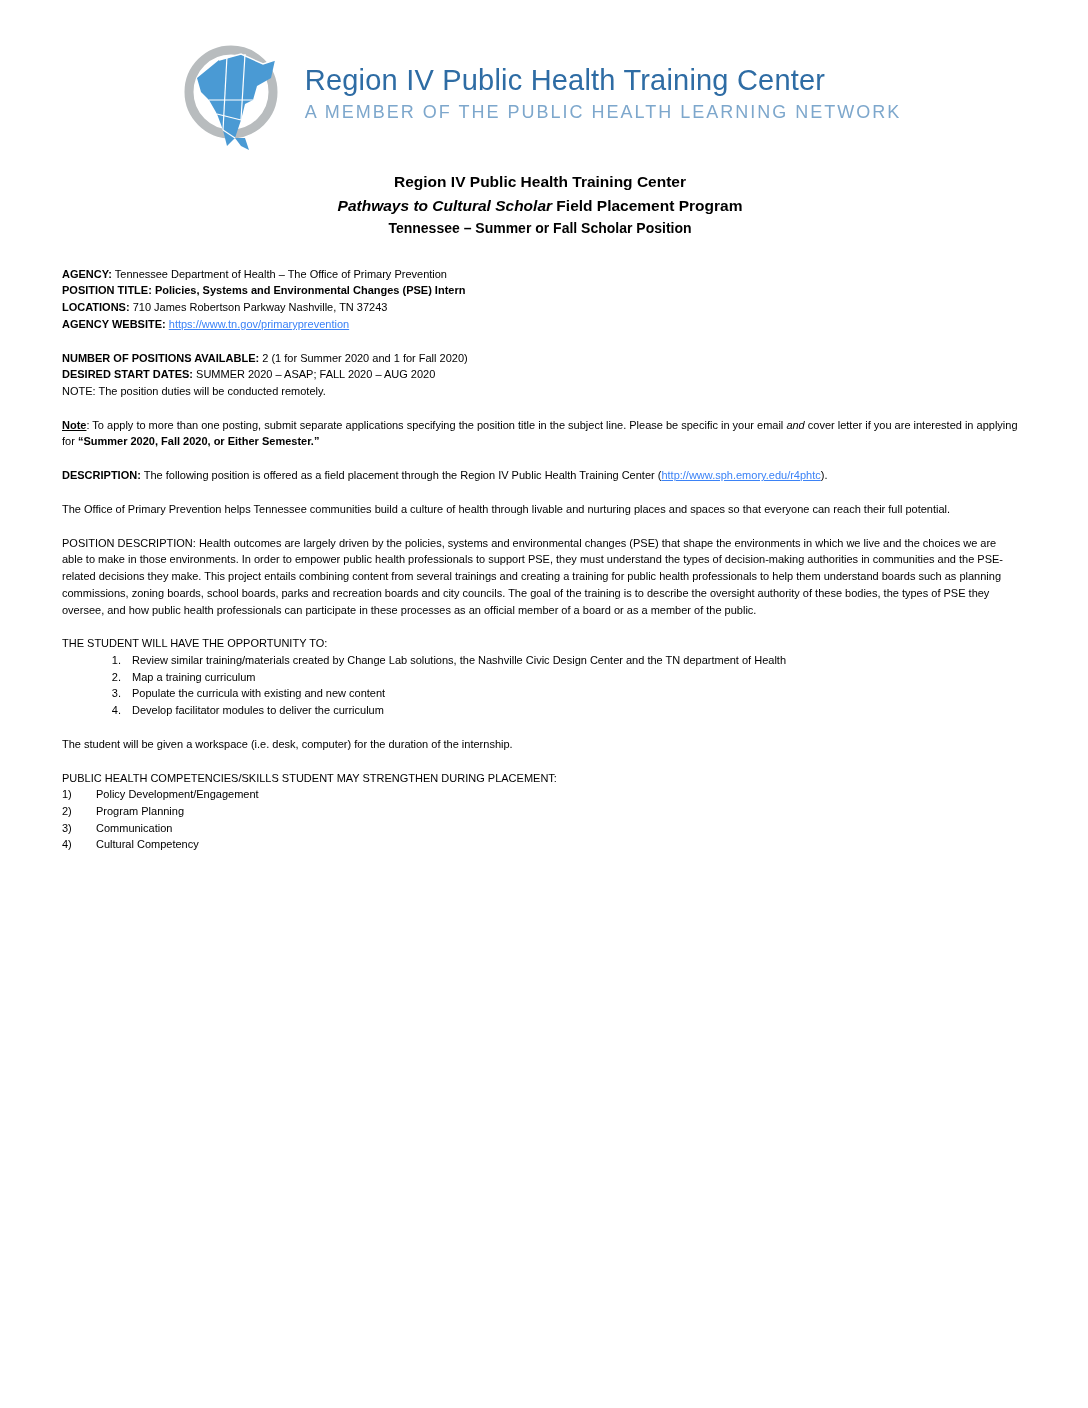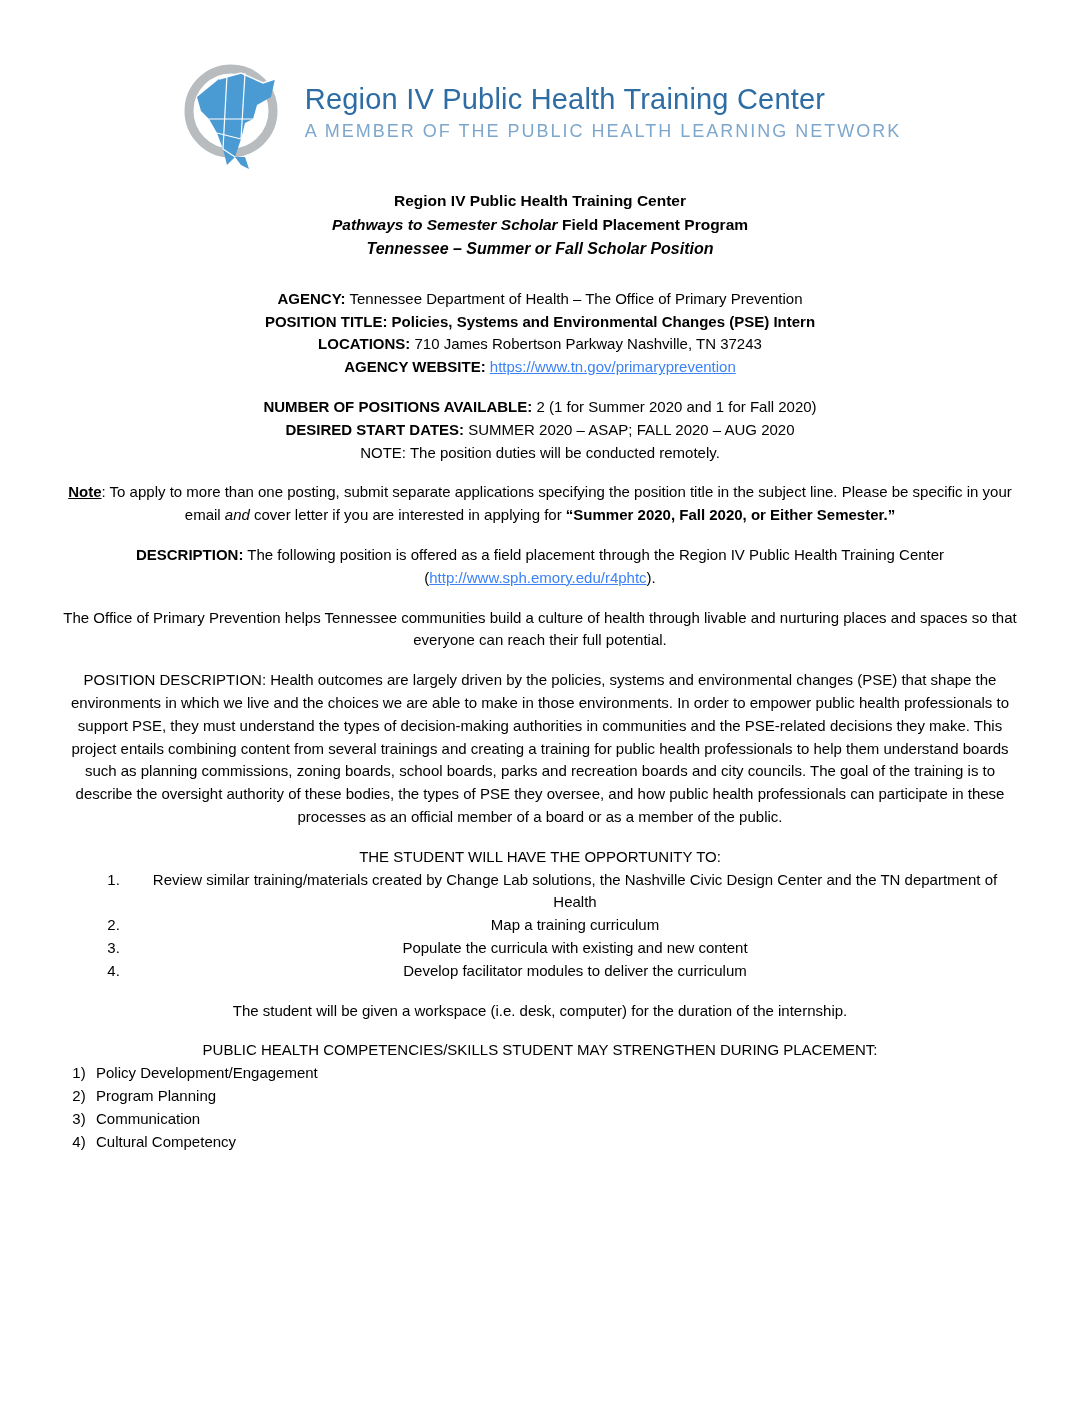--- a/index.html
+++ b/index.html
@@ -12,21 +12,21 @@
     height: 1408px;
     font-family: "Liberation Sans", sans-serif;
     color: #000000;
     overflow: hidden;
   }
   .page {
     position: relative;
     width: 1080px;
     height: 1408px;
     box-sizing: border-box;
-    padding: 35px 62px 0 62px;
+    padding: 16px 62px 0 62px;
   }
 
   
   .logo-block {
     display: flex;
     align-items: center;
     justify-content: center;
     margin-top: 18px;
     margin-bottom: 16px;
   }
@@ -72,31 +72,29 @@
     line-height: 1.55;
   }
   .title-line2 .ital {
     font-style: italic;
     font-weight: bold;
   }
   .title-line2 .bold {
     font-weight: bold;
   }
   .title-line3 {
-    font-size: 16px;
+    font-size: 14px;
     font-weight: bold;
     line-height: 1.55;
-    font-style: italic;
   }
 
   
   .body-text {
-    font-size: 15px;
+    font-size: 11px;
     line-height: 1.52;
-    text-align: center;
   }
   p.para {
     margin: 0 0 17px 0;
   }
   p.tight {
     margin: 0;
   }
   .b { font-weight: bold; }
   .i { font-style: italic; }
   .u { text-decoration: underline; font-weight: bold; }
@@ -151,21 +149,21 @@
     </div>
     <div class="logo-text">
       <div class="logo-title">Region IV Public Health Training Center</div>
       <div class="logo-sub">A MEMBER OF THE PUBLIC HEALTH LEARNING NETWORK</div>
     </div>
   </div>
 
   <div class="title-block">
     <div class="title-line1">Region IV Public Health Training Center</div>
     <div class="title-line2">
-      <span class="ital">Pathways to Semester Scholar</span><span class="bold"> Field Placement Program</span>
+      <span class="ital">Pathways to Cultural Scholar</span><span class="bold"> Field Placement Program</span>
     </div>
     <div class="title-line3">Tennessee – Summer or Fall Scholar Position</div>
   </div>
 
   <div class="body-text">
 
     <p class="tight">
       <span class="b">AGENCY:</span><span> Tennessee Department of Health – The Office of Primary Prevention</span>
     </p>
     <p class="tight">

